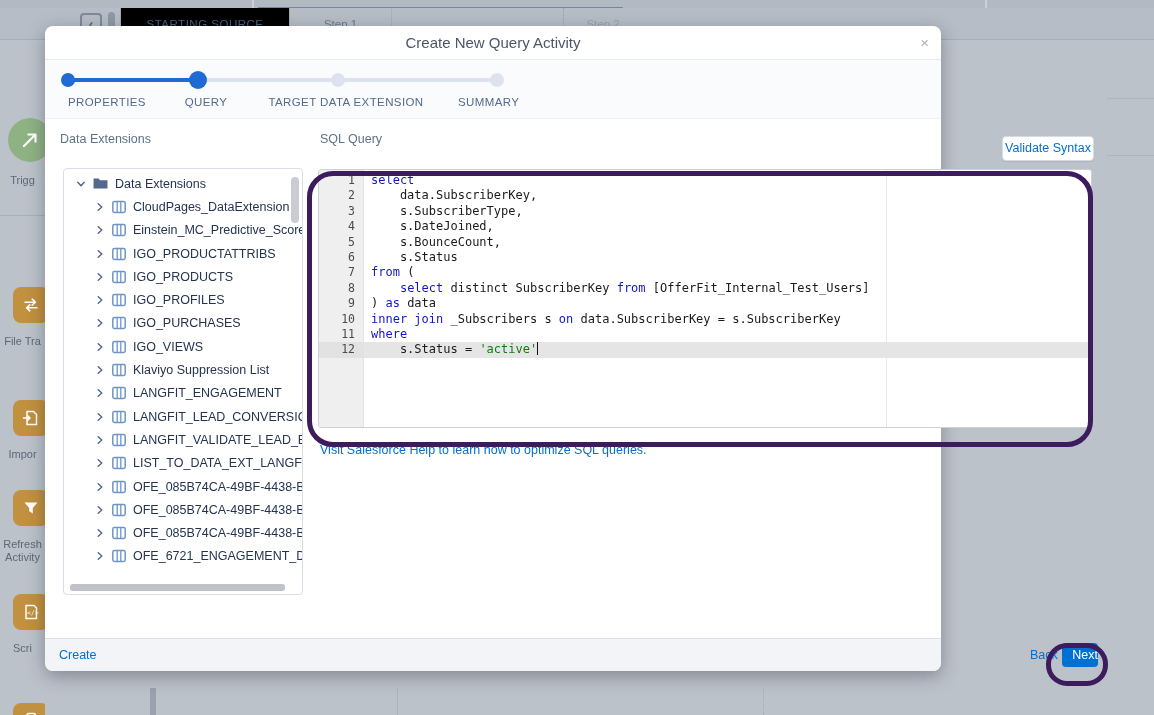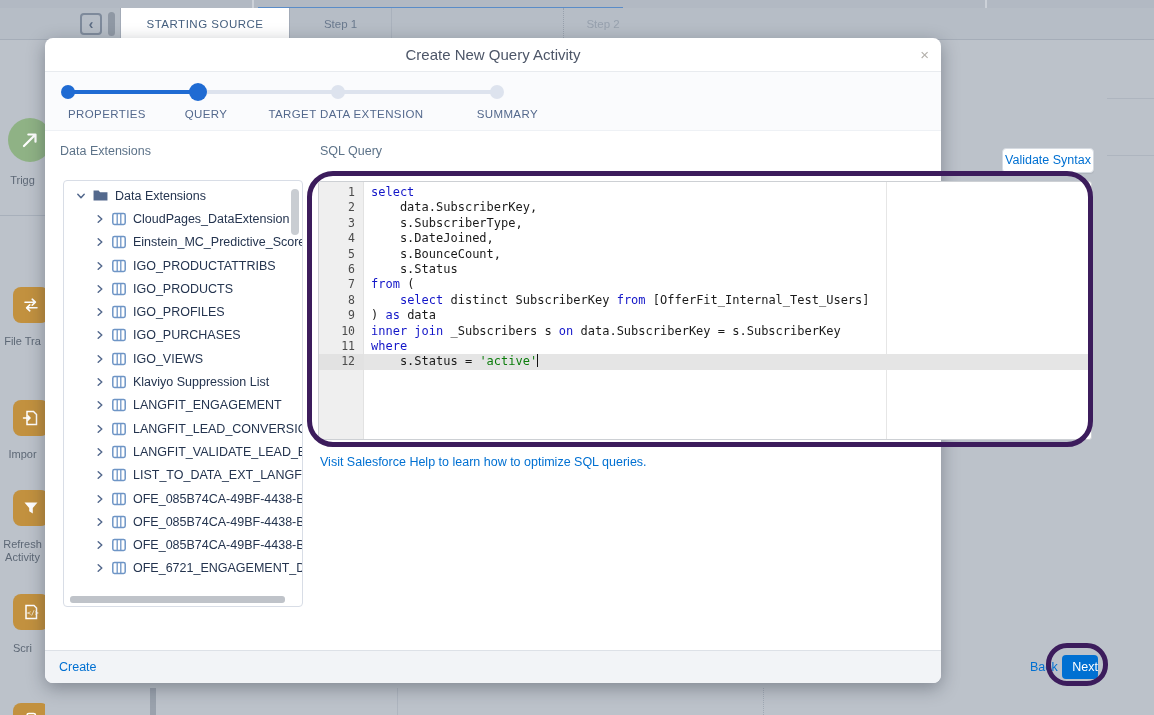--- a/index.html
+++ b/index.html
@@ -8,21 +8,21 @@
     font-family:"Liberation Sans",sans-serif;background:#bcc2ca;}
 
   
   .top-strip{position:absolute;left:0;top:0;width:1154px;height:8px;background:#b2b9c3;}
   .strip-sep{position:absolute;top:0;width:2px;height:8px;background:#ccd1d8;}
   .blue-underline{position:absolute;left:258px;top:7px;width:365px;height:3px;background:#5a8cc8;}
   .top-bar{position:absolute;left:0;top:8px;width:1154px;height:32px;background:#b6bdc6;border-bottom:1px solid #a5adb8;}
   .back-btn{position:absolute;left:80px;top:5px;width:22px;height:22px;border:2px solid #7e8a9b;border-radius:4px;
     color:#5b6b82;font-size:14px;font-weight:bold;text-align:center;line-height:18px;}
   .bar-pill{position:absolute;left:108px;top:4px;width:7px;height:24px;border-radius:4px;background:#8f98a4;}
-  .tab-cell-1{position:absolute;left:120px;top:0;width:170px;height:32px;background:#ffffff;
+  .tab-cell-1{position:absolute;left:120px;top:0;width:170px;height:32px;background:#000000;
     border-left:1px solid #a3abb7;border-right:1px solid #a3abb7;color:#46607f;font-size:11.5px;letter-spacing:.5px;
     text-align:center;line-height:32px;}
   .tab-cell-2{position:absolute;left:290px;top:0;width:102px;height:32px;border-right:1px solid #a9b1bc;
     color:#6a798e;font-size:11.5px;text-align:center;line-height:32px;}
   .dotted-sep{position:absolute;left:563px;top:0;height:32px;border-left:1px dotted #98a1ad;}
   .tab-label-3{position:absolute;left:566px;top:0;width:74px;height:32px;color:#97a1ae;font-size:11.5px;text-align:center;line-height:32px;}
 
   
   .palette{position:absolute;left:0;top:40px;width:45px;height:675px;overflow:hidden;}
   .palette-divider{position:absolute;left:0;top:175px;width:45px;height:1px;background:#a8b0bb;}
@@ -32,21 +32,21 @@
   .pi-icon.round{width:44px;height:44px;border-radius:50%;background:#8fb285;margin-left:8px;}
   .pi-label{display:block;margin-top:12px;font-size:11px;line-height:13px;color:#5d6876;}
 
   
   .r-line{position:absolute;left:1107px;width:47px;height:1px;background:#aeb5bf;}
   .b-bar{position:absolute;left:150px;top:688px;width:6px;height:27px;background:#9aa2ad;}
   .b-line{position:absolute;left:397px;top:688px;width:1px;height:27px;background:#aeb5bf;}
   .b-dotted{position:absolute;left:763px;top:688px;height:27px;border-left:1px dotted #a0a9b4;}
 
   
-  .modal{position:absolute;left:45px;top:38px;width:896px;height:645px;background:#fff;border-radius:8px;
+  .modal{position:absolute;left:45px;top:26px;width:896px;height:645px;background:#fff;border-radius:8px;
     box-shadow:0 5px 18px rgba(20,25,40,.35);}
   .modal-header{position:absolute;left:0;top:0;width:100%;height:34px;border-bottom:1px solid #e8ebef;}
   .modal-title{text-align:center;line-height:34px;font-size:15px;color:#4d5668;}
   .modal-close{position:absolute;right:12px;top:0;line-height:34px;font-size:15px;color:#b3b0ab;cursor:default;}
 
   .stepper{position:absolute;left:0;top:34px;width:100%;height:59px;background:#fafbfd;border-bottom:1px solid #eef1f5;}
   .seg{position:absolute;top:18px;height:4px;background:#dde3ee;border-radius:2px;}
   .seg.done{background:#1f6bd3;}
   .dot{position:absolute;width:14px;height:14px;border-radius:50%;background:#dde3ee;top:13px;}
   .dot.done{background:#1f6bd3;}
@@ -188,21 +188,21 @@
       <div class="seg done" style="left:23px;width:130px"></div>
       <div class="seg" style="left:153px;width:140px"></div>
       <div class="seg" style="left:293px;width:159px"></div>
       <div class="dot done" style="left:16px"></div>
       <div class="dot current" style="left:144px"></div>
       <div class="dot" style="left:286px"></div>
       <div class="dot" style="left:445px"></div>
       <div class="step-label" style="left:15px">PROPERTIES</div>
       <div class="step-label" style="left:113px;width:80px;text-align:center">QUERY</div>
       <div class="step-label" style="left:208px;width:170px;text-align:center">TARGET DATA EXTENSION</div>
-      <div class="step-label" style="left:405px;width:80px;text-align:right">SUMMARY</div>
+      <div class="step-label" style="left:405px;width:80px;text-align:left">SUMMARY</div>
     </div>
 
     <div class="panel-label" style="left:15px">Data Extensions</div>
     <div class="panel-label" style="left:275px">SQL Query</div>
 
     <div class="tree-box">
       <div class="tree-rows" id="tree-rows">
           <div class="tree-row root">
             <span class="tree-chevron">
               <svg viewBox="0 0 10 10" width="10" height="10">

